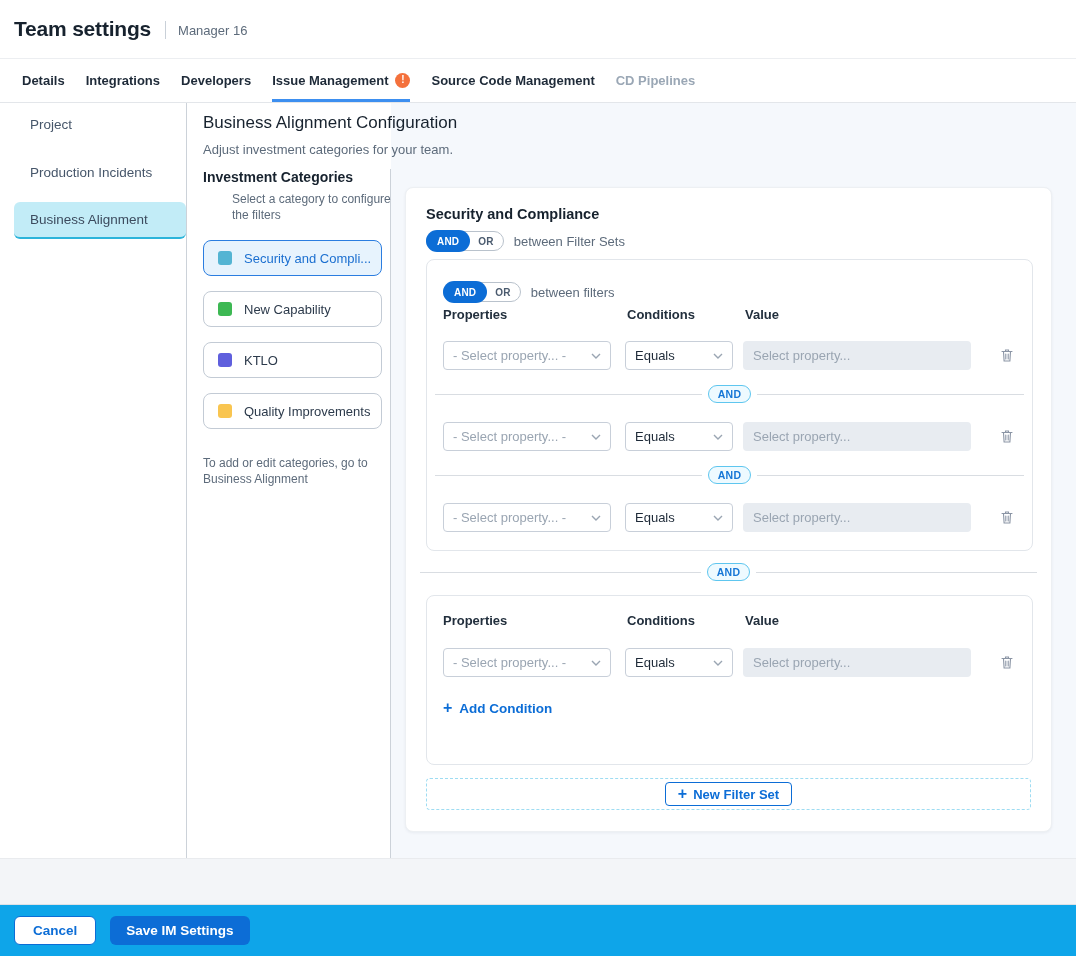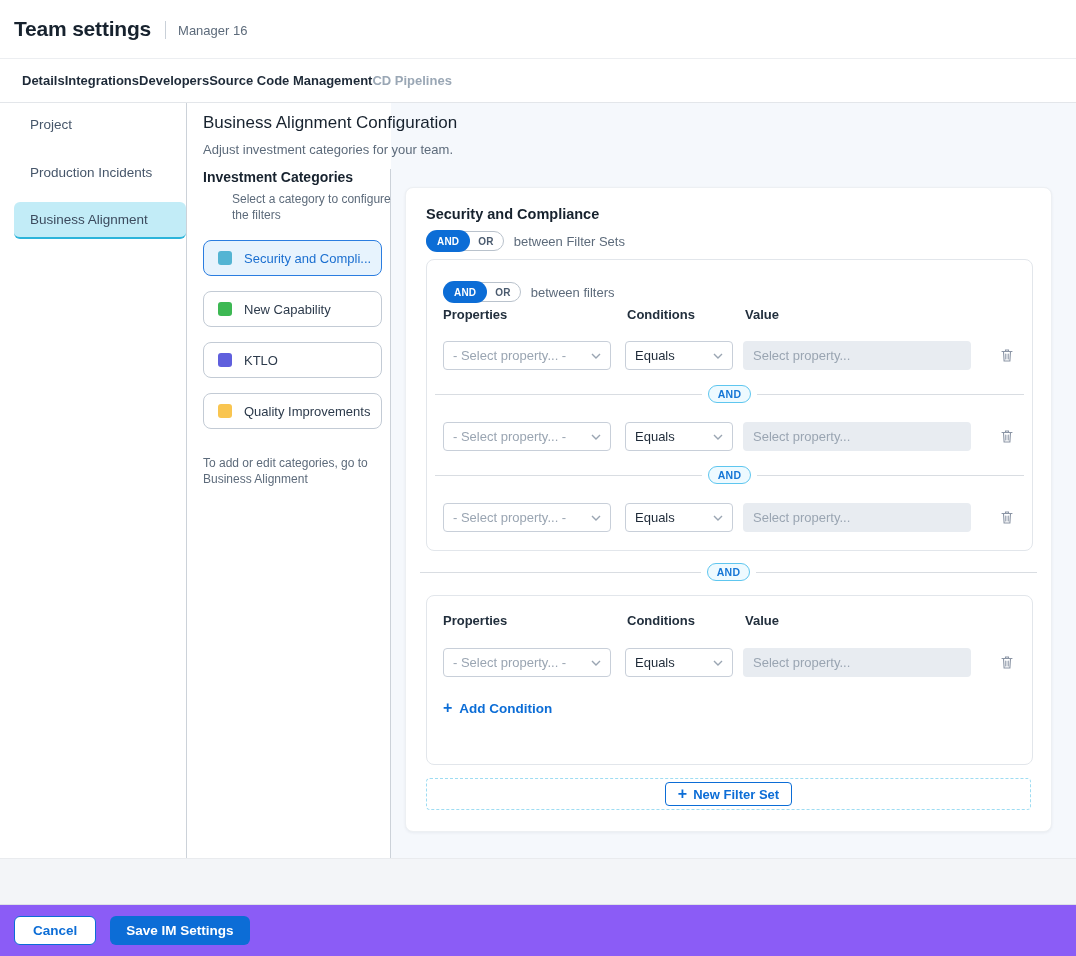--- a/index.html
+++ b/index.html
@@ -19,21 +19,21 @@
     display:flex; align-items:center; padding:0 14px;
   }
   .app-title { font-size:21px; font-weight:700; color:#17222e; letter-spacing:-0.2px; }
   .header-divider { width:1px; height:18px; background:#c9d0d8; margin:2px 12px 0 14px; }
   .header-manager { font-size:13px; color:#5d6b7b; margin-top:2px; }
 
   
   .tab-bar {
     position:absolute; left:0; top:59px; width:1076px; height:44px;
     background:#fff; border-bottom:1px solid #e3e6ea;
-    display:flex; align-items:stretch; padding-left:22px; 
+    display:flex; align-items:stretch; padding-left:22px; gap:21px;
   }
   .tab {
     display:flex; align-items:center; gap:7px;
     font-size:13px; font-weight:600; color:#1e2a38;
     border-bottom:3px solid transparent; padding-top:2px; cursor:pointer;
   }
   .tab.active { border-bottom-color:#3d8ff0; }
   .tab.disabled { color:#9aa7b5; }
   .warn-badge {
     width:15px; height:15px; border-radius:50%; background:#f4713c;
@@ -157,21 +157,21 @@
     height:24px; padding:0 12px; background:#fff;
     border:1.5px solid #0c6dd6; border-radius:4px; color:#0c6dd6;
     font-size:13px; font-weight:700; display:flex; align-items:center; gap:6px;
     cursor:pointer; font-family:inherit;
   }
 
   
   .footer-strip { position:absolute; left:0; top:858px; width:1076px; height:46px; background:#f3f5f8; border-top:1px solid #e9ebee; }
   .footer-bar {
     position:absolute; left:0; top:904px; width:1076px; height:52px;
-    background:#8b5cf6; border-top:1px solid #dde1e6;
+    background:#0ea5e9; border-top:1px solid #dde1e6;
     display:flex; align-items:center; padding-left:14px; gap:14px;
   }
   .btn-cancel {
     height:29px; padding:0 18px; background:#fff;
     border:1.5px solid #0c6dd6; border-radius:6px; color:#0c6dd6;
     font-size:13.5px; font-weight:700; cursor:pointer; font-family:inherit;
   }
   .btn-save {
     height:29px; padding:0 16px; background:#0c6dd6;
     border:none; border-radius:6px; color:#fff;
@@ -189,20 +189,24 @@
 
 <div class="tab-bar">
   <div class="tab">
     <span>Details</span>
   </div>
   <div class="tab">
     <span>Integrations</span>
   </div>
   <div class="tab">
     <span>Developers</span>
+  </div>
+  <div class="tab active">
+    <span>Issue Management</span>
+    <span class="warn-badge">!</span>
   </div>
   <div class="tab">
     <span>Source Code Management</span>
   </div>
   <div class="tab disabled">
     <span>CD Pipelines</span>
   </div>
 </div>
 
 <div class="content">

